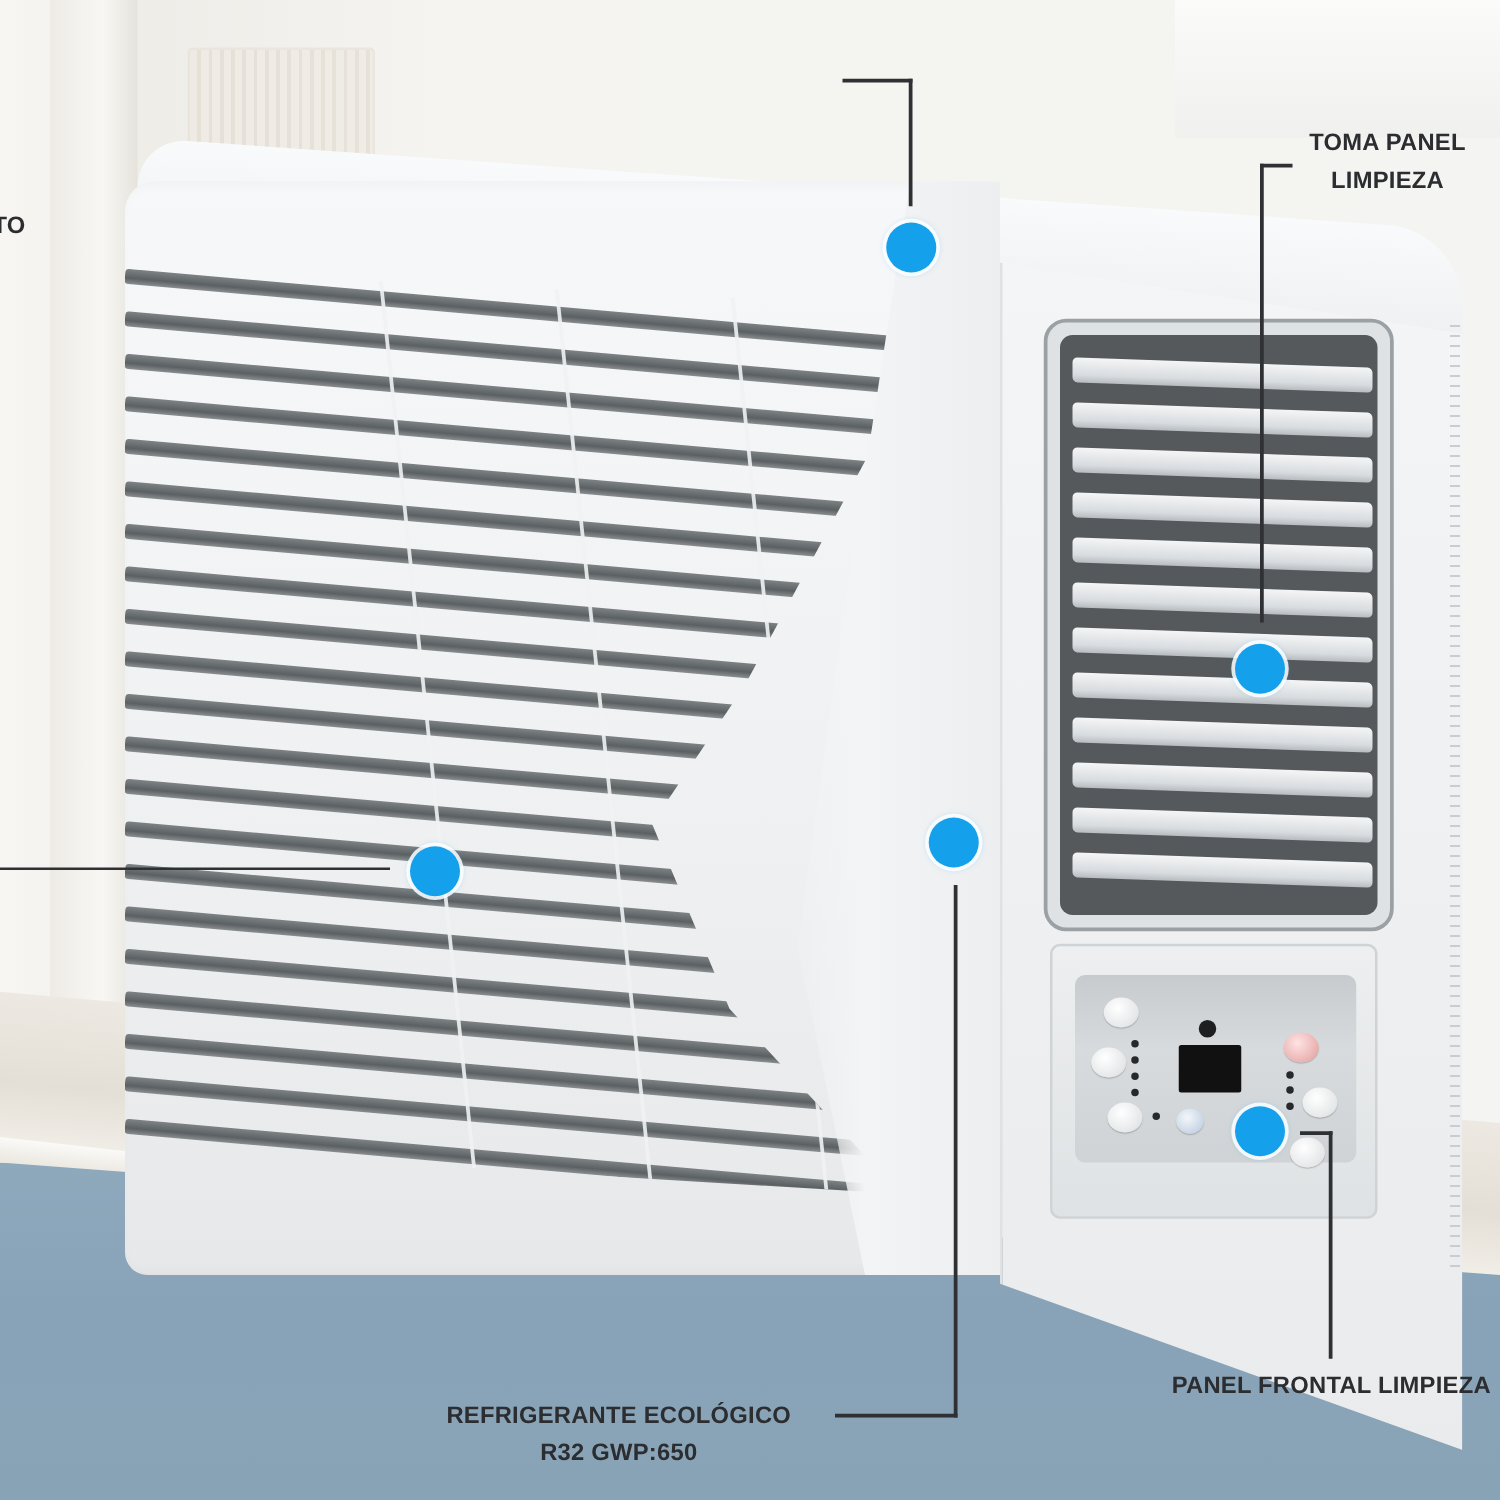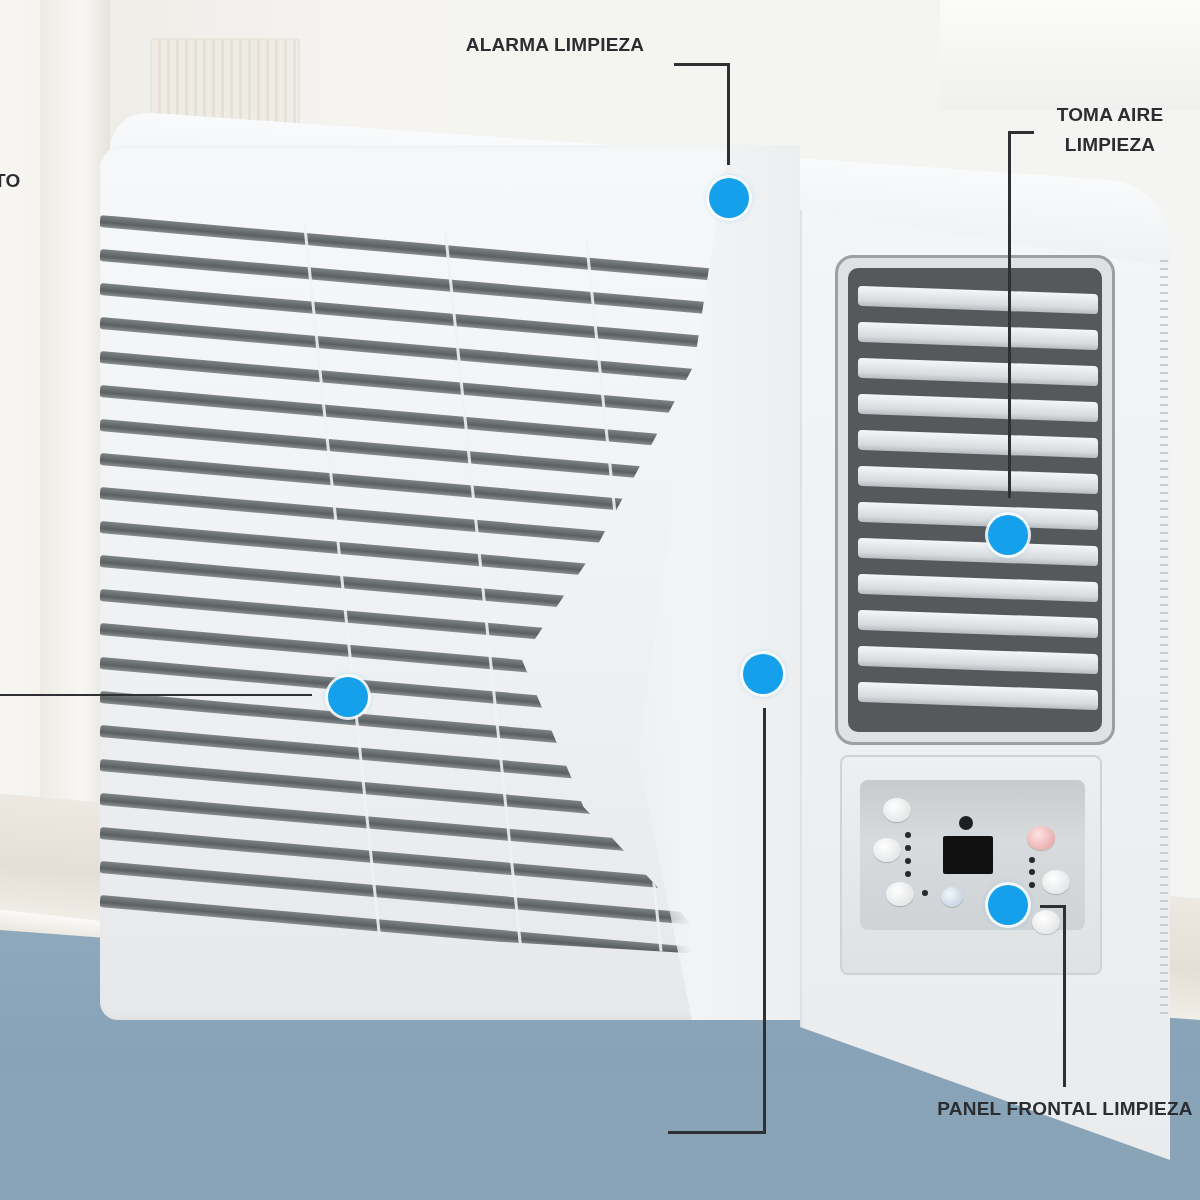--- a/index.html
+++ b/index.html
@@ -238,44 +238,45 @@
   <div class="pled" style="left:905px;top:845px"></div>
   <div class="pled" style="left:905px;top:858px"></div>
   <div class="pled" style="left:905px;top:871px"></div>
   <div class="pled" style="left:922px;top:890px"></div>
   <div class="pled" style="left:1029px;top:857px"></div>
   <div class="pled" style="left:1029px;top:869px"></div>
   <div class="pled" style="left:1029px;top:882px"></div>
 </div>
 
 <div class="label" style="left:440px;top:30px;width:230px;">
-  <div>ALARMA LIMPIEZA</div>
 </div>
 <div class="leader" style="left:674px;top:63px;width:56px;height:3px;"></div>
 <div class="leader" style="left:727px;top:63px;width:3px;height:102px;"></div>
 <div class="hotspot" style="left:729px;top:198px;"></div>
 
 <div class="label" style="left:1040px;top:100px;width:140px;">
-  <div>TOMA AIRE</div>
+  <div>TOMA PANEL</div>
   <div>LIMPIEZA</div>
 </div>
 <div class="leader" style="left:1008px;top:131px;width:26px;height:3px;"></div>
 <div class="leader" style="left:1008px;top:131px;width:3px;height:367px;"></div>
 <div class="hotspot" style="left:1008px;top:535px;"></div>
 
 <div class="label" style="left:-6px;top:166px;width:36px;text-align:left;">
   <div>TO</div>
 </div>
 <div class="leader" style="left:0;top:694px;width:312px;height:2px;"></div>
 <div class="hotspot" style="left:348px;top:697px;"></div>
 
 <div class="hotspot" style="left:763px;top:674px;"></div>
 <div class="leader" style="left:763px;top:708px;width:3px;height:426px;"></div>
 <div class="leader" style="left:668px;top:1131px;width:98px;height:3px;"></div>
 <div class="label" style="left:345px;top:1118px;width:300px;">
+  <div>REFRIGERANTE ECOLÓGICO</div>
+  <div>R32 GWP:650</div>
 </div>
 
 <div class="hotspot" style="left:1008px;top:905px;"></div>
 <div class="leader" style="left:1040px;top:905px;width:26px;height:3px;"></div>
 <div class="leader" style="left:1063px;top:905px;width:3px;height:182px;"></div>
 <div class="label" style="left:930px;top:1094px;width:270px;">
   <div>PANEL FRONTAL LIMPIEZA</div>
 </div>
 
 </body></html>

